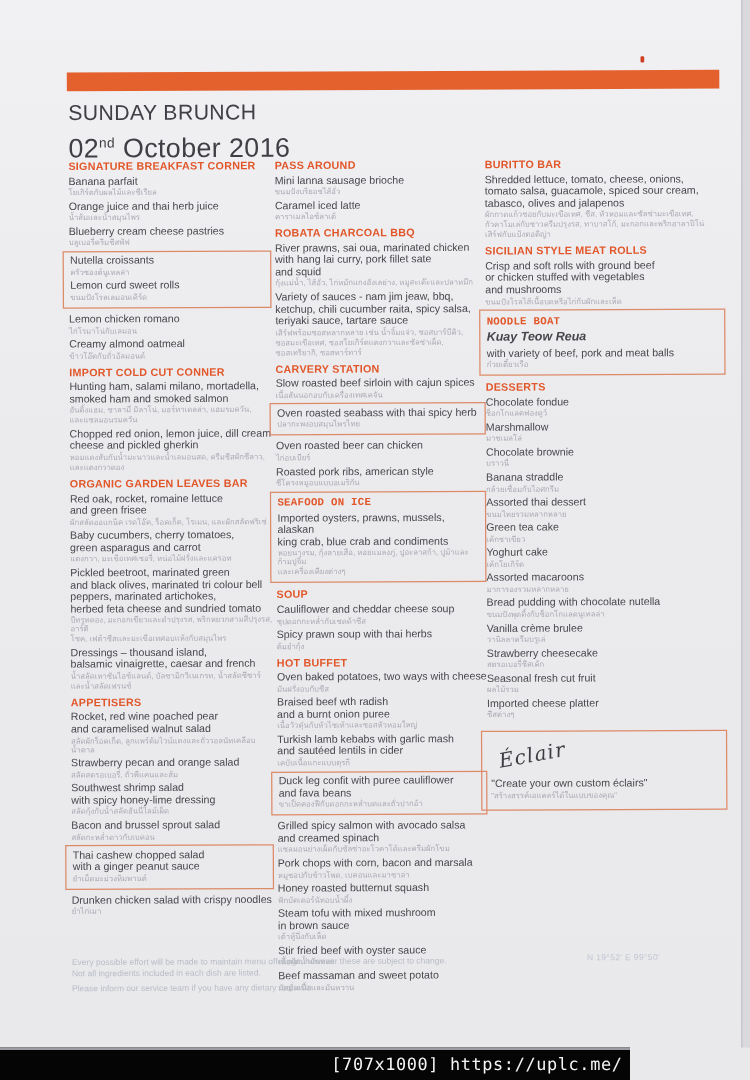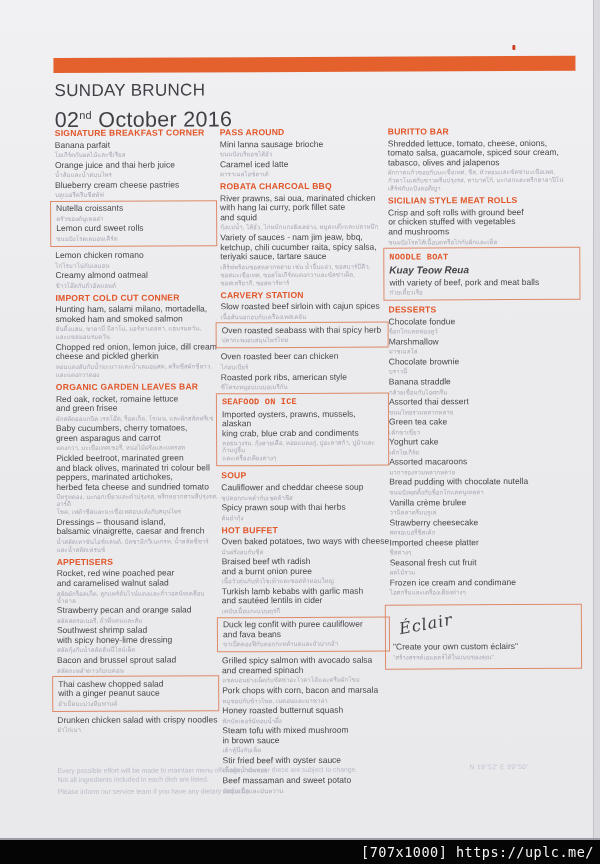--- a/index.html
+++ b/index.html
@@ -25,21 +25,21 @@
   .en-line{font-size:8.5px;line-height:9.6px;color:#47474d;}
   .script-line{font-size:10px;line-height:11px;color:#45454b;font-style:italic;font-weight:bold;}
   .th-line{font-size:6.2px;line-height:7px;padding-top:1px;color:#a7a7b2;}
   .box{border:1px solid #dd8a68;padding:2.5px 5px 1.5px 5px;margin:2px 0 4px -5px;}
   .eclair-box{margin-top:9px;padding:7px 7px 5px 7px;}
   .eclair-logo{font-family:"DejaVu Serif", serif;font-style:italic;font-size:16px;color:#3c3c42;
                display:inline-block;transform:rotate(-10deg);margin:2px 0 9px 6px;letter-spacing:1px;}
   .footer{position:absolute;left:56px;top:766px;width:390px;font-size:6.8px;line-height:8.8px;color:#b9bcc6;}
   .footer .line-3{margin-top:3px;}
   .coords{position:absolute;left:468px;top:764px;font-size:6.8px;color:#c2c6d2;letter-spacing:0.3px;}
-  .caption-bar{position:absolute;left:0;bottom:0;width:600px;height:26px;background:#050505;
+  .caption-bar{position:absolute;left:0;bottom:0;width:504px;height:26px;background:#050505;
                border-top:2px solid #9b9ba3;box-sizing:border-box;text-align:right;}
   .caption-text{display:inline-block;color:#f5f5f5;font-family:"DejaVu Sans Mono", monospace;
                 font-size:13.5px;line-height:24px;padding-right:6px;letter-spacing:0.5px;}
 </style>
 </head>
 <body>
 
 <div class="stage">
   <div class="paper">
     <div class="speck"></div>
@@ -328,30 +328,26 @@
         </div>
         <div class="item">
           <div class="en-line">Vanilla crème brulee</div>
           <div class="th-line">วานิลลาครีมบรูเล่</div>
         </div>
         <div class="item">
           <div class="en-line">Strawberry cheesecake</div>
           <div class="th-line">สตรอเบอรี่ชีสเค้ก</div>
         </div>
         <div class="item">
+          <div class="en-line">Seasonal fresh cut fruit</div>
+          <div class="th-line">ผลไม้รวม</div>
+        </div>
+        <div class="item">
           <div class="en-line">Imported cheese platter</div>
           <div class="th-line">ชีสต่างๆ</div>
-        </div>
-        <div class="item">
-          <div class="en-line">Seasonal fresh cut fruit</div>
-          <div class="th-line">ผลไม้รวม</div>
-        </div>
-        <div class="item">
-          <div class="en-line">Frozen ice cream and condimane</div>
-          <div class="th-line">ไอศกรีมและเครื่องเคียงต่างๆ</div>
         </div>
         <div class="box eclair-box"><div class="eclair-logo">Éclair</div><div class="item">
             <div class="en-line">"Create your own custom éclairs"</div>
             <div class="th-line">"สร้างสรรค์เอแคลร์ได้ในแบบของคุณ"</div>
           </div></div>
       </div>
 
     <div class="footer">
       <div class="line-1">Every possible effort will be made to maintain menu offerings, however these are subject to change.</div>
       <div class="line-2">Not all ingredients included in each dish are listed.</div>

